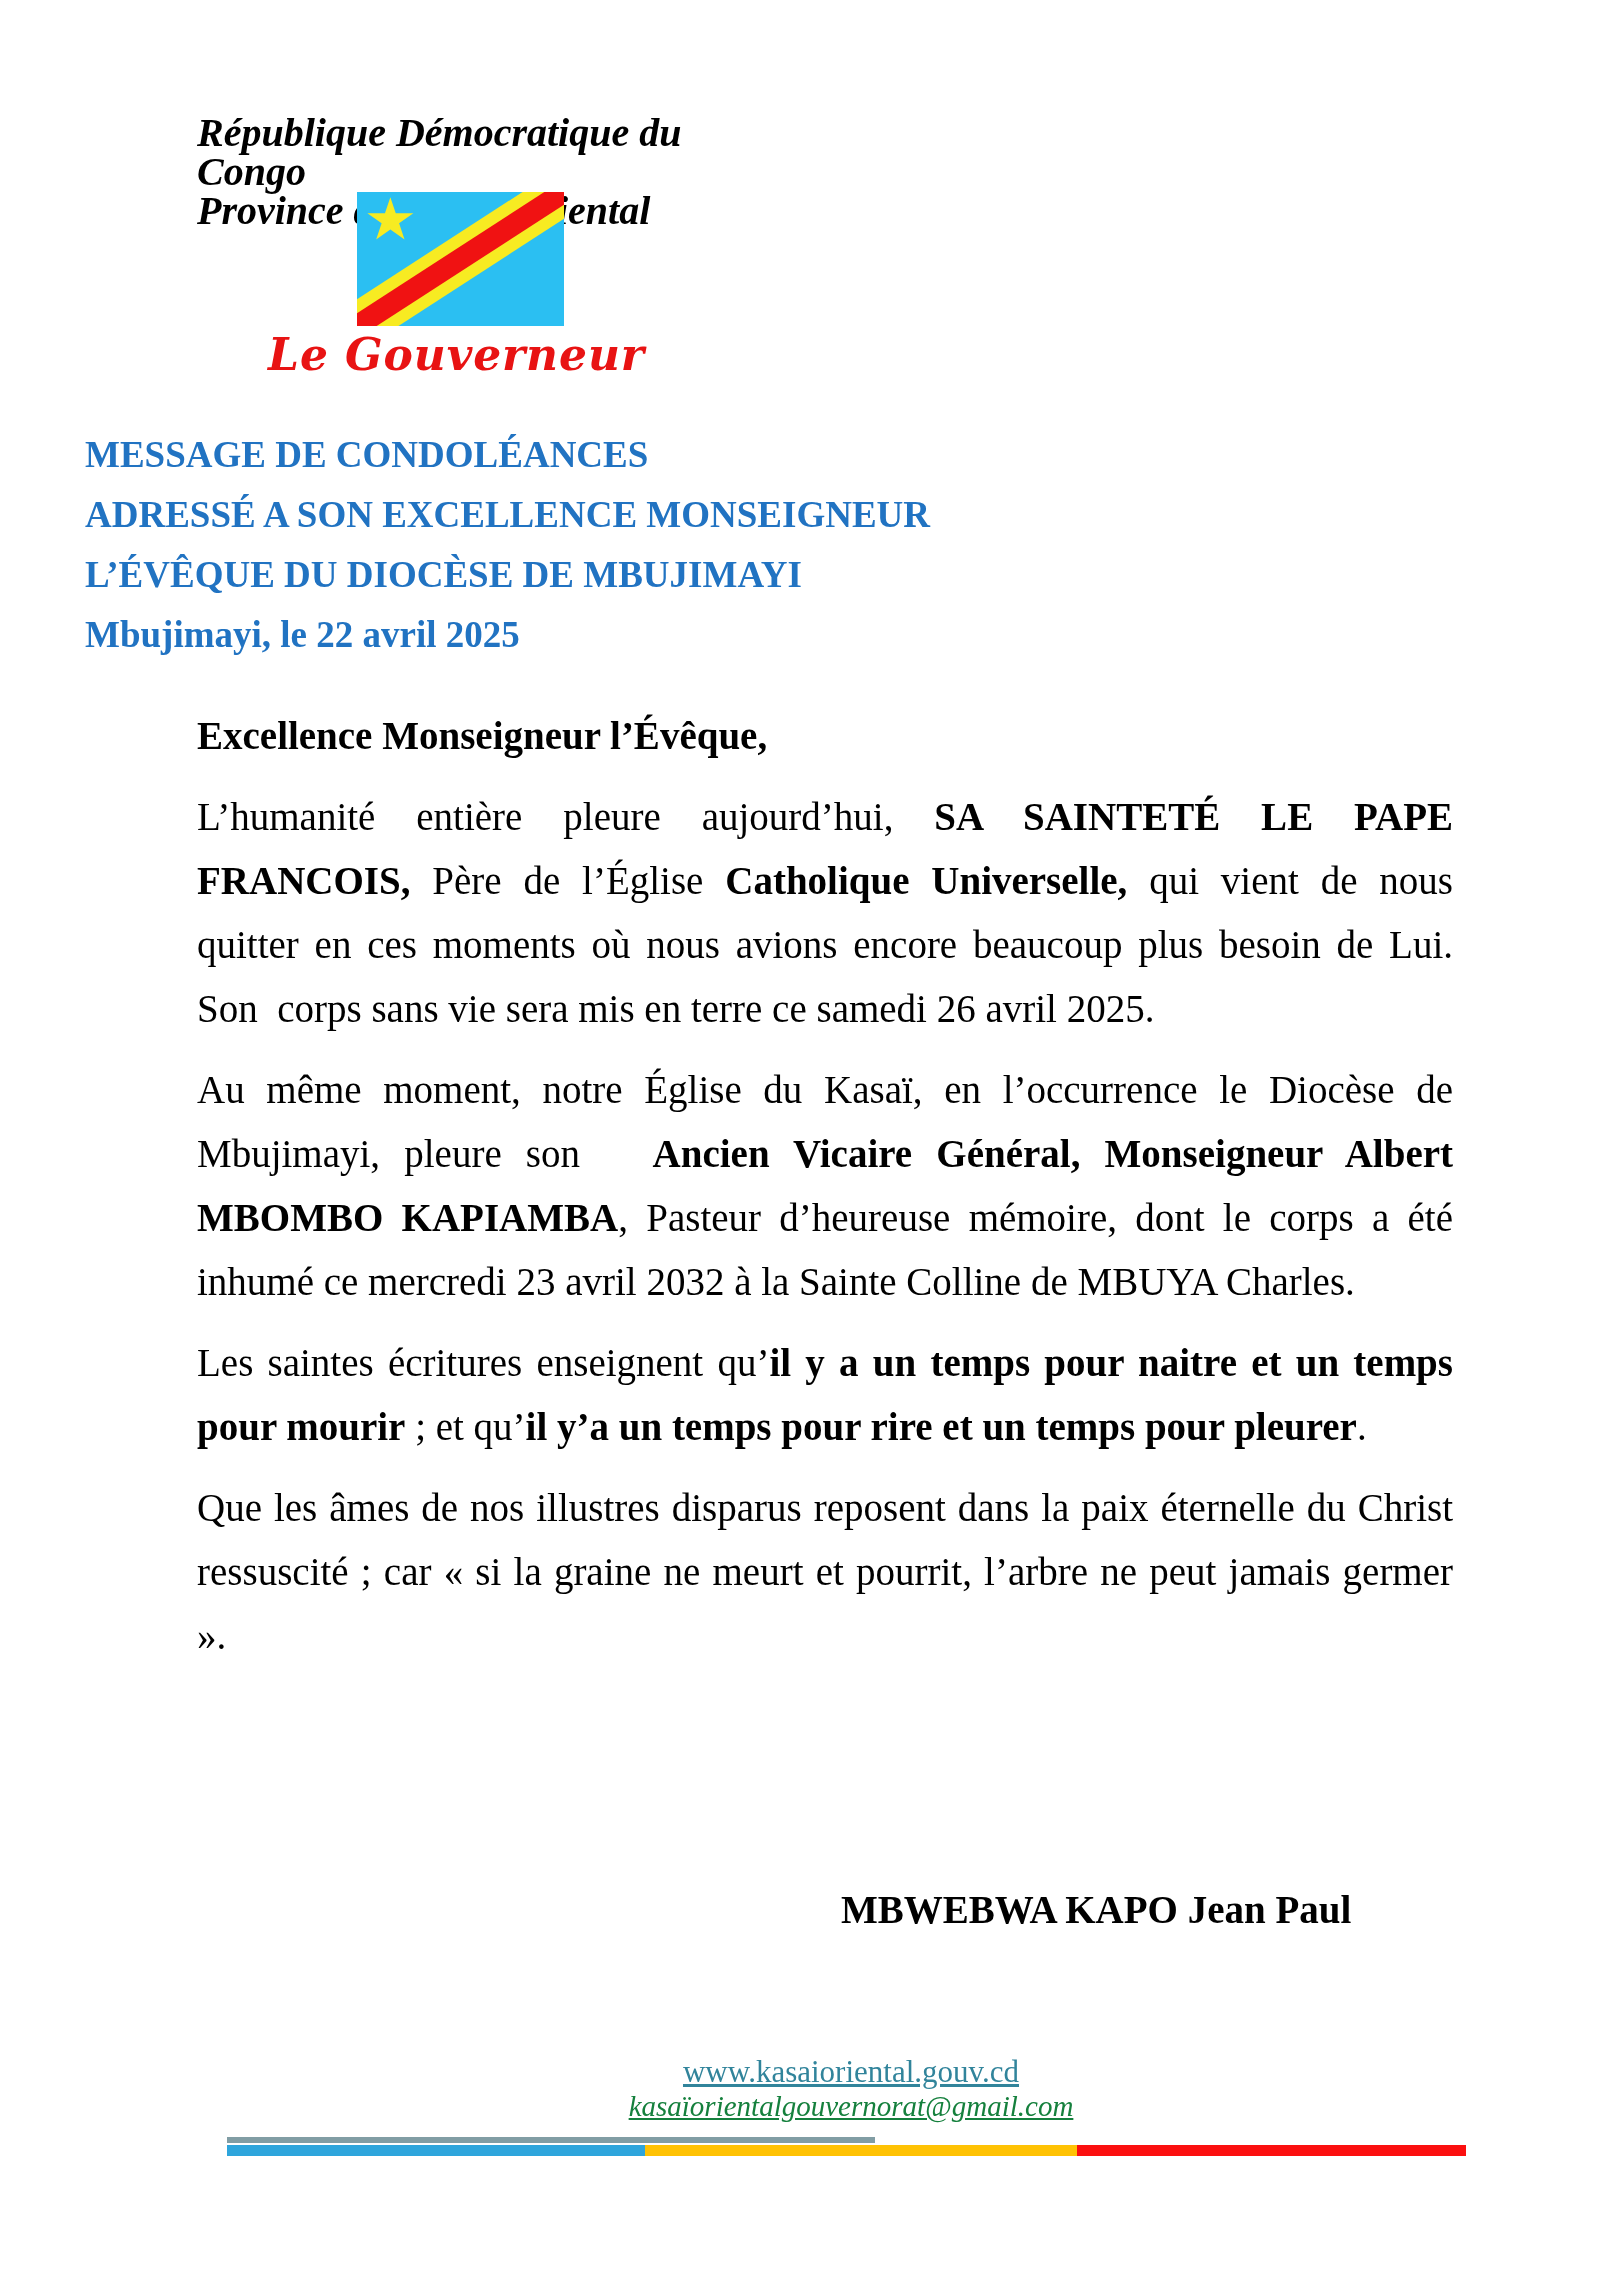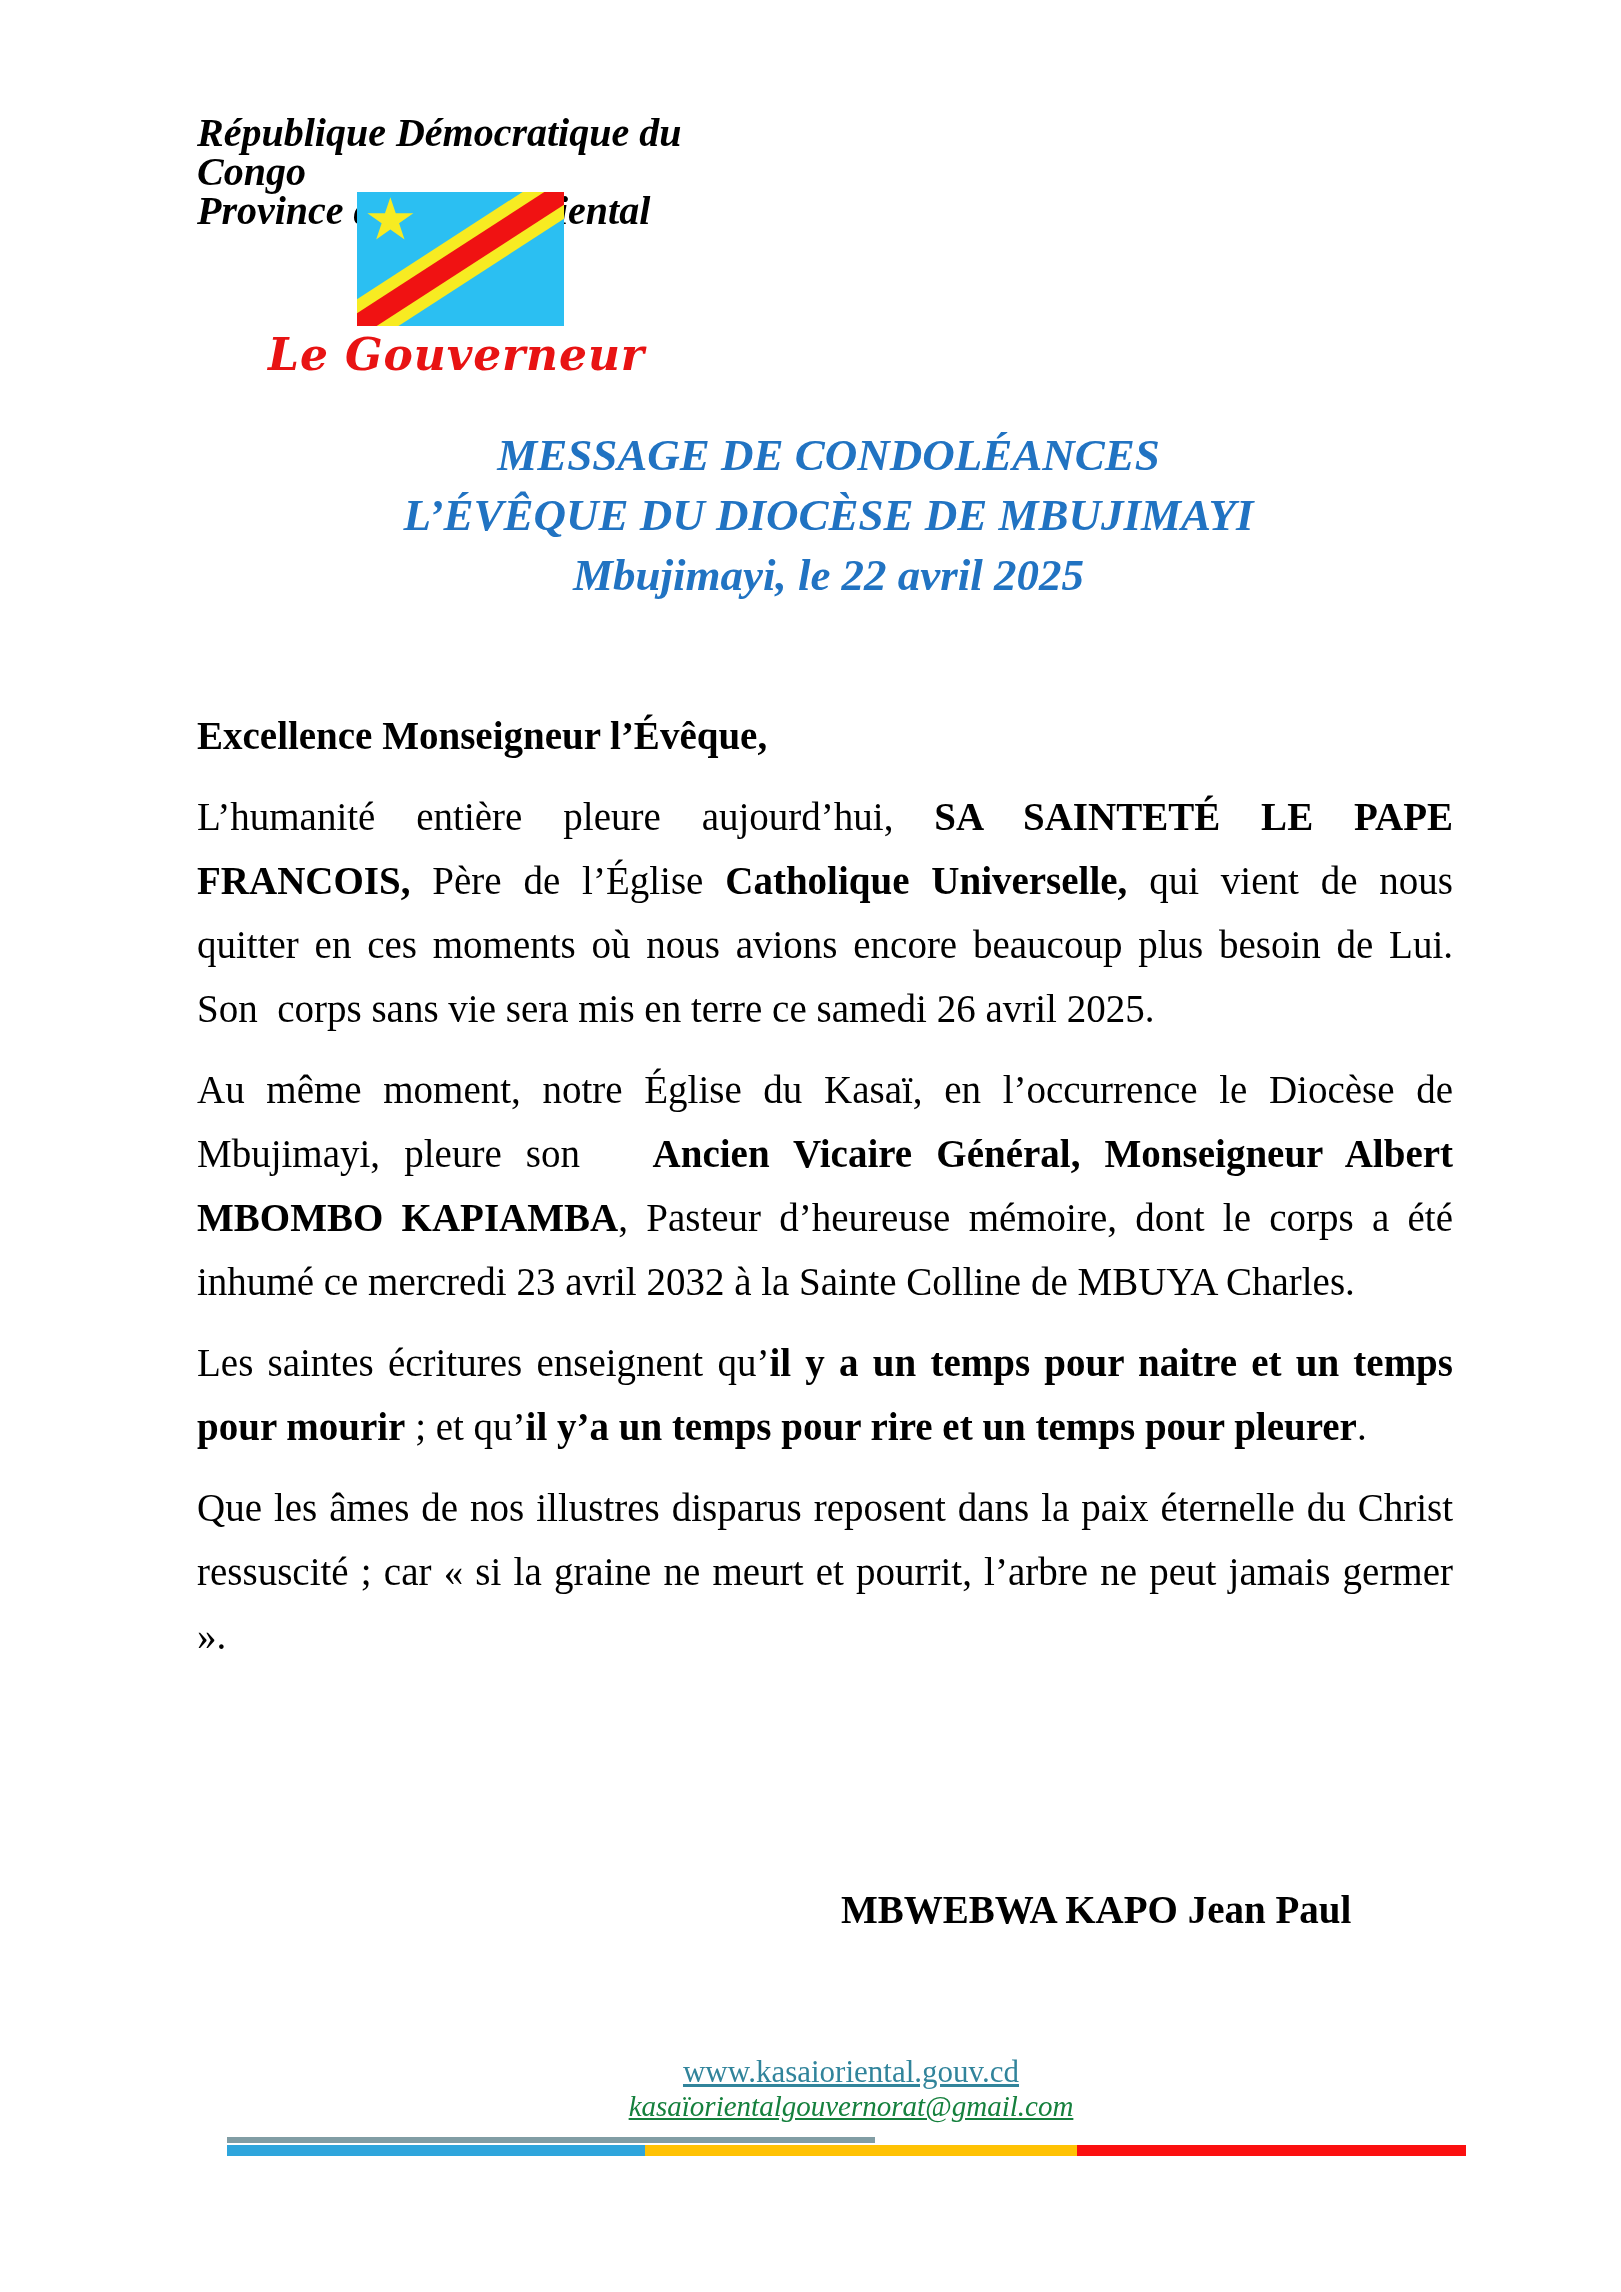--- a/index.html
+++ b/index.html
@@ -27,24 +27,23 @@
     text-align:center;
     font-family:"DejaVu Serif", serif;
     font-style:italic; font-weight:bold;
     font-size:44px; line-height:50px;
     color:#e81313;
     letter-spacing:0.9px;
   }
   
   .title-block {
     position:absolute; left:85px; top:425px; width:1487px;
-    text-align:center; font-weight:bold;
-    font-size:45px; line-height:60px;
+    text-align:left; font-weight:bold;
+    font-size:37px; line-height:60px;
     color:#2173c2;
-    font-style:italic;
   }
   
   .body-block {
     position:absolute; left:197px; top:704px; width:1256px;
     font-size:39px; line-height:64px;
     text-align:justify;
   }
   .body-block p { margin:0 0 17px 0; }
   .body-block .b { font-weight:bold; }
   
@@ -99,20 +98,21 @@
       <line x1="-45" y1="630" x2="945" y2="-30" stroke-width="200" stroke="#f7eb22"></line>
       <line x1="-45" y1="630" x2="945" y2="-30" stroke-width="95" stroke="#f01212"></line>
       <polygon points="145,23 168.5,95.6 244.9,95.6 183,140.4 206.7,212.9 145,168 83.3,212.9 107,140.4 45.1,95.6 121.5,95.6" fill="#f7eb22"></polygon>
     </svg>
   </div>
 
   <div class="governor">Le Gouverneur</div>
 
   <div class="title-block">
     <div>MESSAGE DE CONDOLÉANCES</div>
+    <div>ADRESSÉ A SON EXCELLENCE MONSEIGNEUR</div>
     <div>L’ÉVÊQUE DU DIOCÈSE DE MBUJIMAYI</div>
     <div>Mbujimayi, le 22 avril 2025</div>
   </div>
 
   <div class="body-block">
       <p><span class="b">Excellence Monseigneur l’Évêque,</span></p>
       <p><span>L’humanité entière pleure aujourd’hui, </span><span class="b">SA SAINTETÉ LE PAPE FRANCOIS,</span><span> Père de l’Église </span><span class="b">Catholique Universelle,</span><span> qui vient de nous quitter en ces moments où nous avions encore beaucoup plus besoin de Lui. Son&nbsp; corps sans vie sera mis en terre ce samedi 26 avril 2025.</span></p>
       <p><span>Au même moment, notre Église du Kasaï, en l’occurrence le Diocèse de Mbujimayi, pleure son &nbsp;&nbsp;</span><span class="b">Ancien Vicaire Général, Monseigneur Albert MBOMBO KAPIAMBA</span><span>, Pasteur d’heureuse mémoire, dont le corps a été inhumé ce mercredi 23 avril 2032 à la Sainte Colline de MBUYA Charles.</span></p>
       <p><span>Les saintes écritures enseignent qu’</span><span class="b">il y a un temps pour naitre et un temps pour mourir</span><span> ; et qu’</span><span class="b">il y’a un temps pour rire et un temps pour pleurer</span><span>.</span></p>
       <p><span>Que les âmes de nos illustres disparus reposent dans la paix éternelle du Christ ressuscité ; car « si la graine ne meurt et pourrit, l’arbre ne peut jamais germer ».</span></p>

